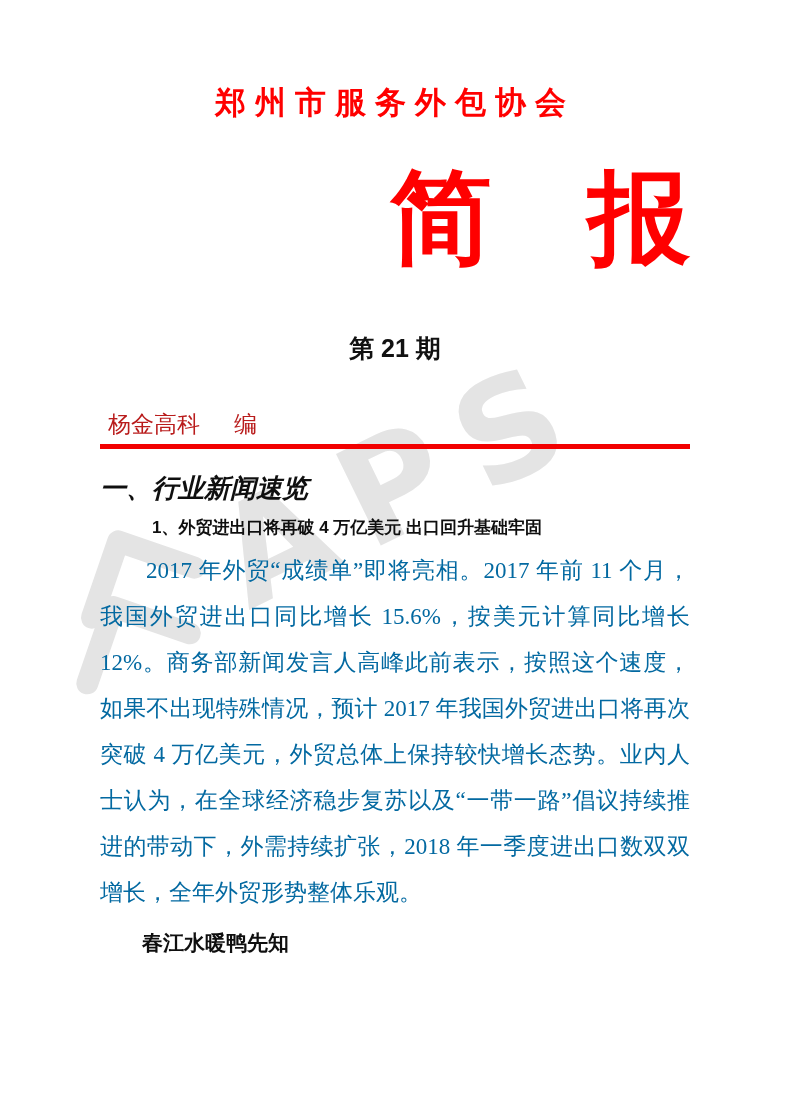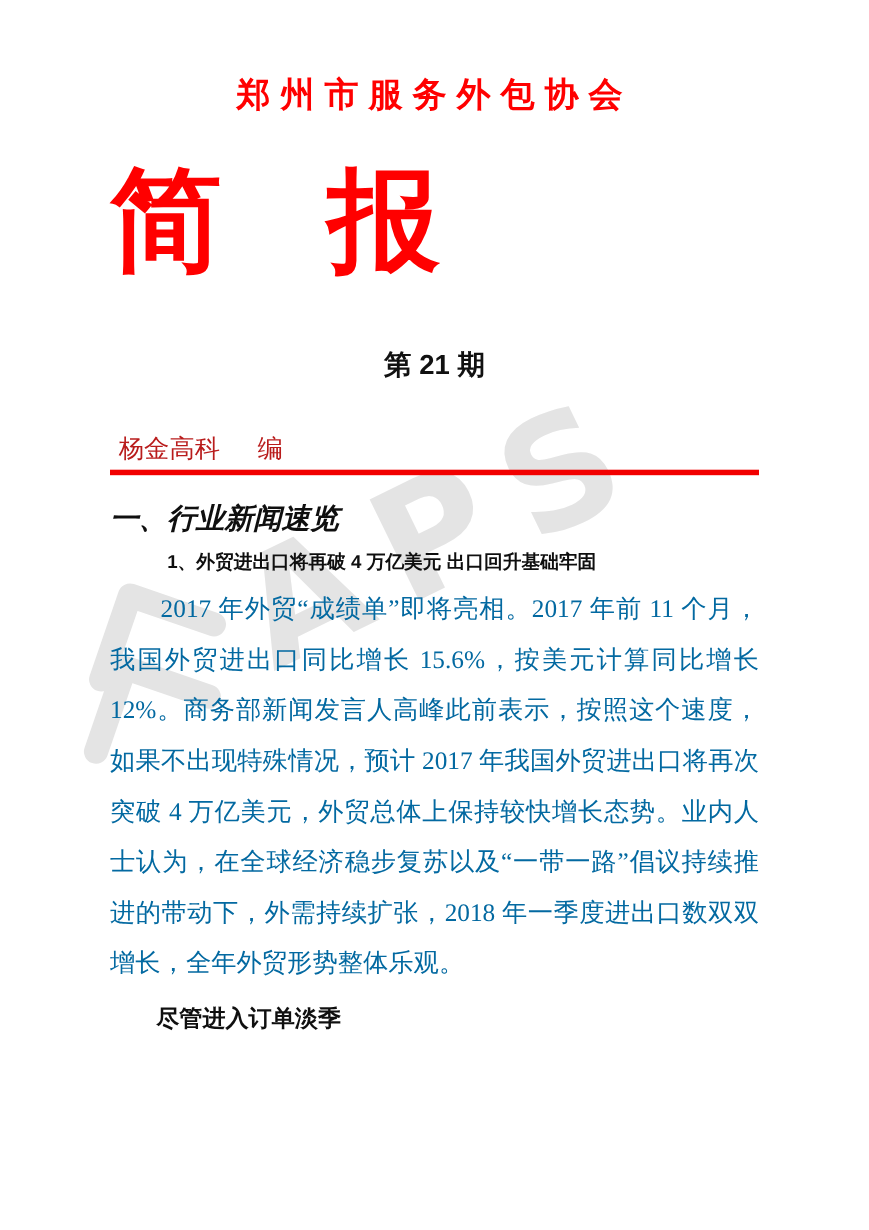--- a/index.html
+++ b/index.html
@@ -15,31 +15,31 @@
   }
   .watermark {
     position: absolute; left: 0; top: 0; z-index: 0;
     pointer-events: none;
   }
   .content {
     position: relative; z-index: 1;
     padding: 0 100px;
   }
   .org-title {
-    margin-top: 67px;
+    margin-top: 84px;
     text-align: center;
     color: #ff0000;
     font-weight: bold;
     font-size: 31px;
     letter-spacing: 9px;
     line-height: 1.2;
   }
   .main-title {
     margin-top: 44px;
-    text-align: left;
+    text-align: right;
     color: #ff0000;
     font-weight: bold;
     font-size: 102px;
     line-height: 1.05;
     white-space: nowrap;
   }
   .main-title .t2 { margin-left: 96px; }
   .issue {
     margin-top: 60px;
     text-align: center;
@@ -127,17 +127,17 @@
     </div>
 
     <div class="red-rule"></div>
 
     <h2 class="section">一、行业新闻速览</h2>
 
     <h3 class="article">1、外贸进出口将再破 4 万亿美元  出口回升基础牢固</h3>
 
     <p class="body-para">2017 年外贸“成绩单”即将亮相。2017 年前 11 个月，我国外贸进出口同比增长 15.6%，按美元计算同比增长 12%。商务部新闻发言人高峰此前表示，按照这个速度，如果不出现特殊情况，预计 2017 年我国外贸进出口将再次突破 4 万亿美元，外贸总体上保持较快增长态势。业内人士认为，在全球经济稳步复苏以及“一带一路”倡议持续推进的带动下，外需持续扩张，2018 年一季度进出口数双双增长，全年外贸形势整体乐观。</p>
 
-    <h4 class="sub">尽管进入订单淡季</h4>
+    <h4 class="sub">春江水暖鸭先知</h4>
 
 
   </div>
 </div>
 
 </body></html>

